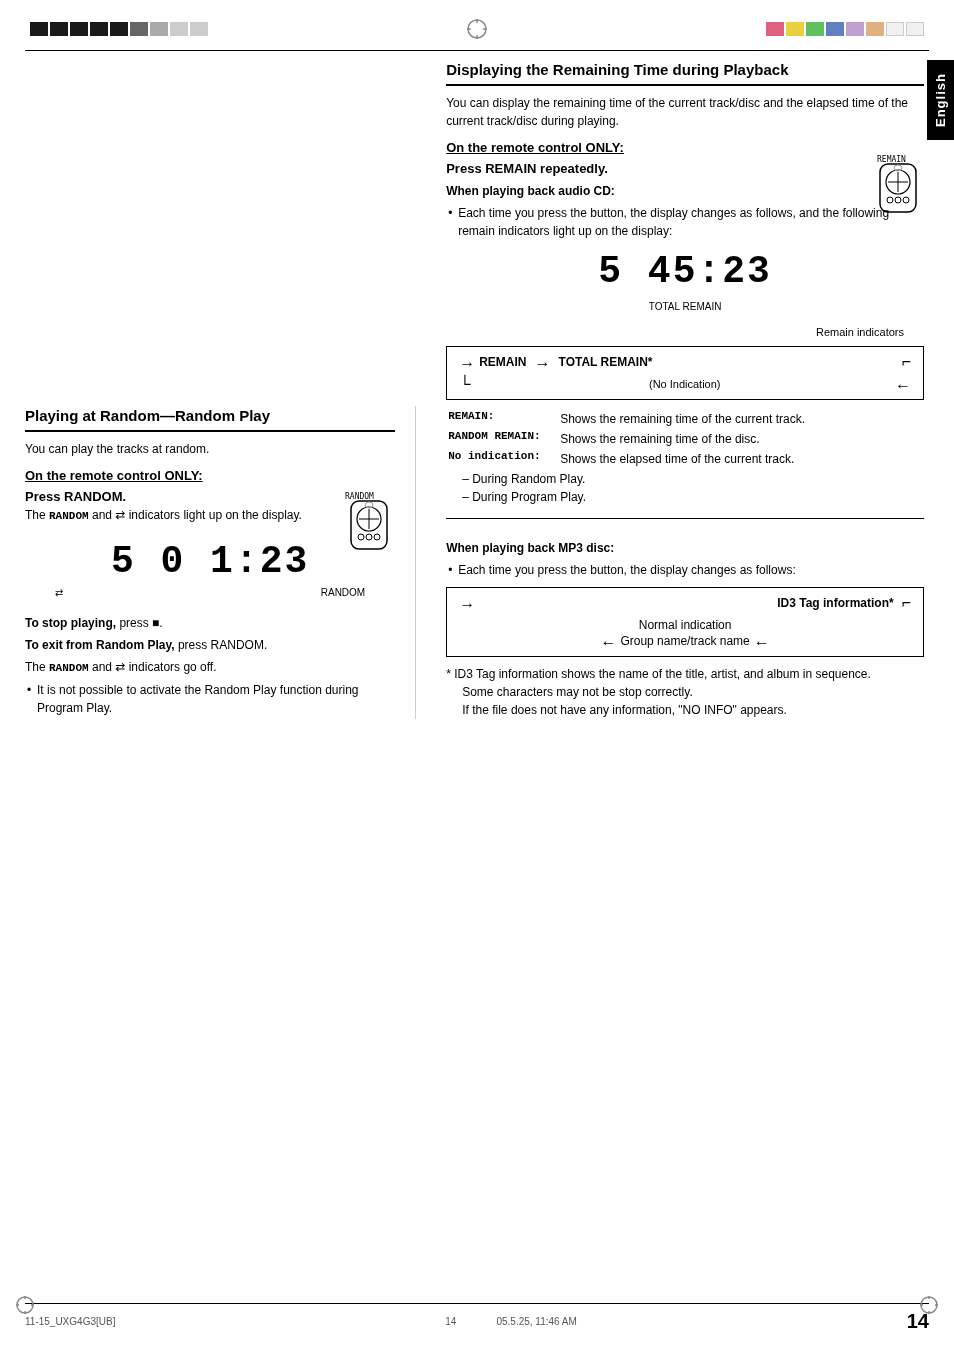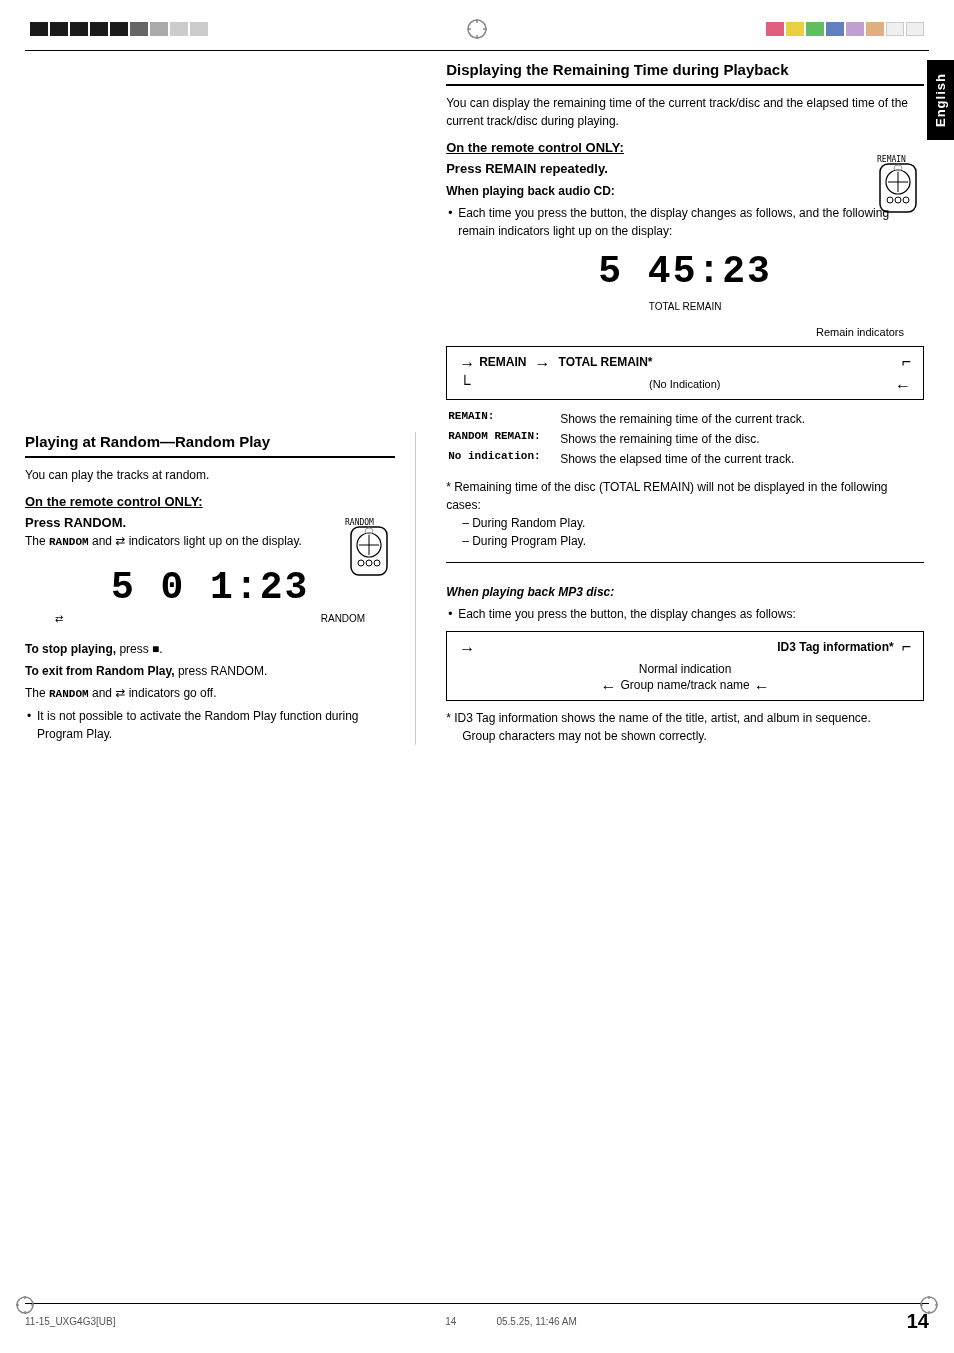--- a/index.html
+++ b/index.html
@@ -428,28 +428,27 @@
           <td>RANDOM REMAIN:</td>
           <td>Shows the remaining time of the disc.</td>
         </tr>
         <tr>
           <td>No indication:</td>
           <td>Shows the elapsed time of the current track.</td>
         </tr>
       </tbody>
         </table>
 
-      <p class="note-text">* Remaining time of the disc (TOTAL REMAIN) will not be displayed in the following cases:</p>
       <p class="note-indent">– During Random Play.</p>
       <p class="note-indent">– During Program Play.</p>
 
       <div class="section-divider"></div>
 
       <div class="mp3-section">
-        <p class="body-text" style="font-weight:bold;font-style:italic;">When playing back MP3 disc:</p>
+        <p class="body-text" style="font-weight:bold;">When playing back MP3 disc:</p>
         <div class="bullet-item">Each time you press the button, the display changes as follows:</div>
 
         <div class="flow-box" style="margin-top:8px;">
           <div style="display:flex; align-items:center; margin-bottom:6px;">
             <span style="font-size:16px; margin-right:4px;">→</span>
             <span style="flex:1;"></span>
             <strong style="margin-right:8px;">ID3 Tag information*</strong>
             <span style="font-size:16px;">⌐</span>
           </div>
           <div style="display:flex; align-items:center; justify-content:space-between;flex-direction:column;">
@@ -458,21 +457,22 @@
             </div>
             <div style="display:flex; align-items:center;">
               <span style="font-size:16px; margin-right:4px;">←</span>
               <span>Group name/track name</span>
               <span style="font-size:16px; margin-left:4px;">←</span>
             </div>
           </div>
         </div>
 
         <p class="note-text">* ID3 Tag information shows the name of the title, artist, and album in sequence.</p>
-        <p class="note-indent">Group characters may not be shown correctly.</p>
+        <p class="note-indent">Some characters may not be stop correctly.</p>
+        <p class="note-indent">If the file does not have any information, "NO INFO" appears.</p>
       </div>
     </div>
   </div>
 </div>
 
 <div class="bottom-bar">
   <span class="footer-text">11-15_UXG4G3[UB]</span>
   <div style="display:flex; gap:40px; align-items:center;">
     <span class="footer-text">14</span>
     <span class="footer-text">05.5.25, 11:46 AM</span>

